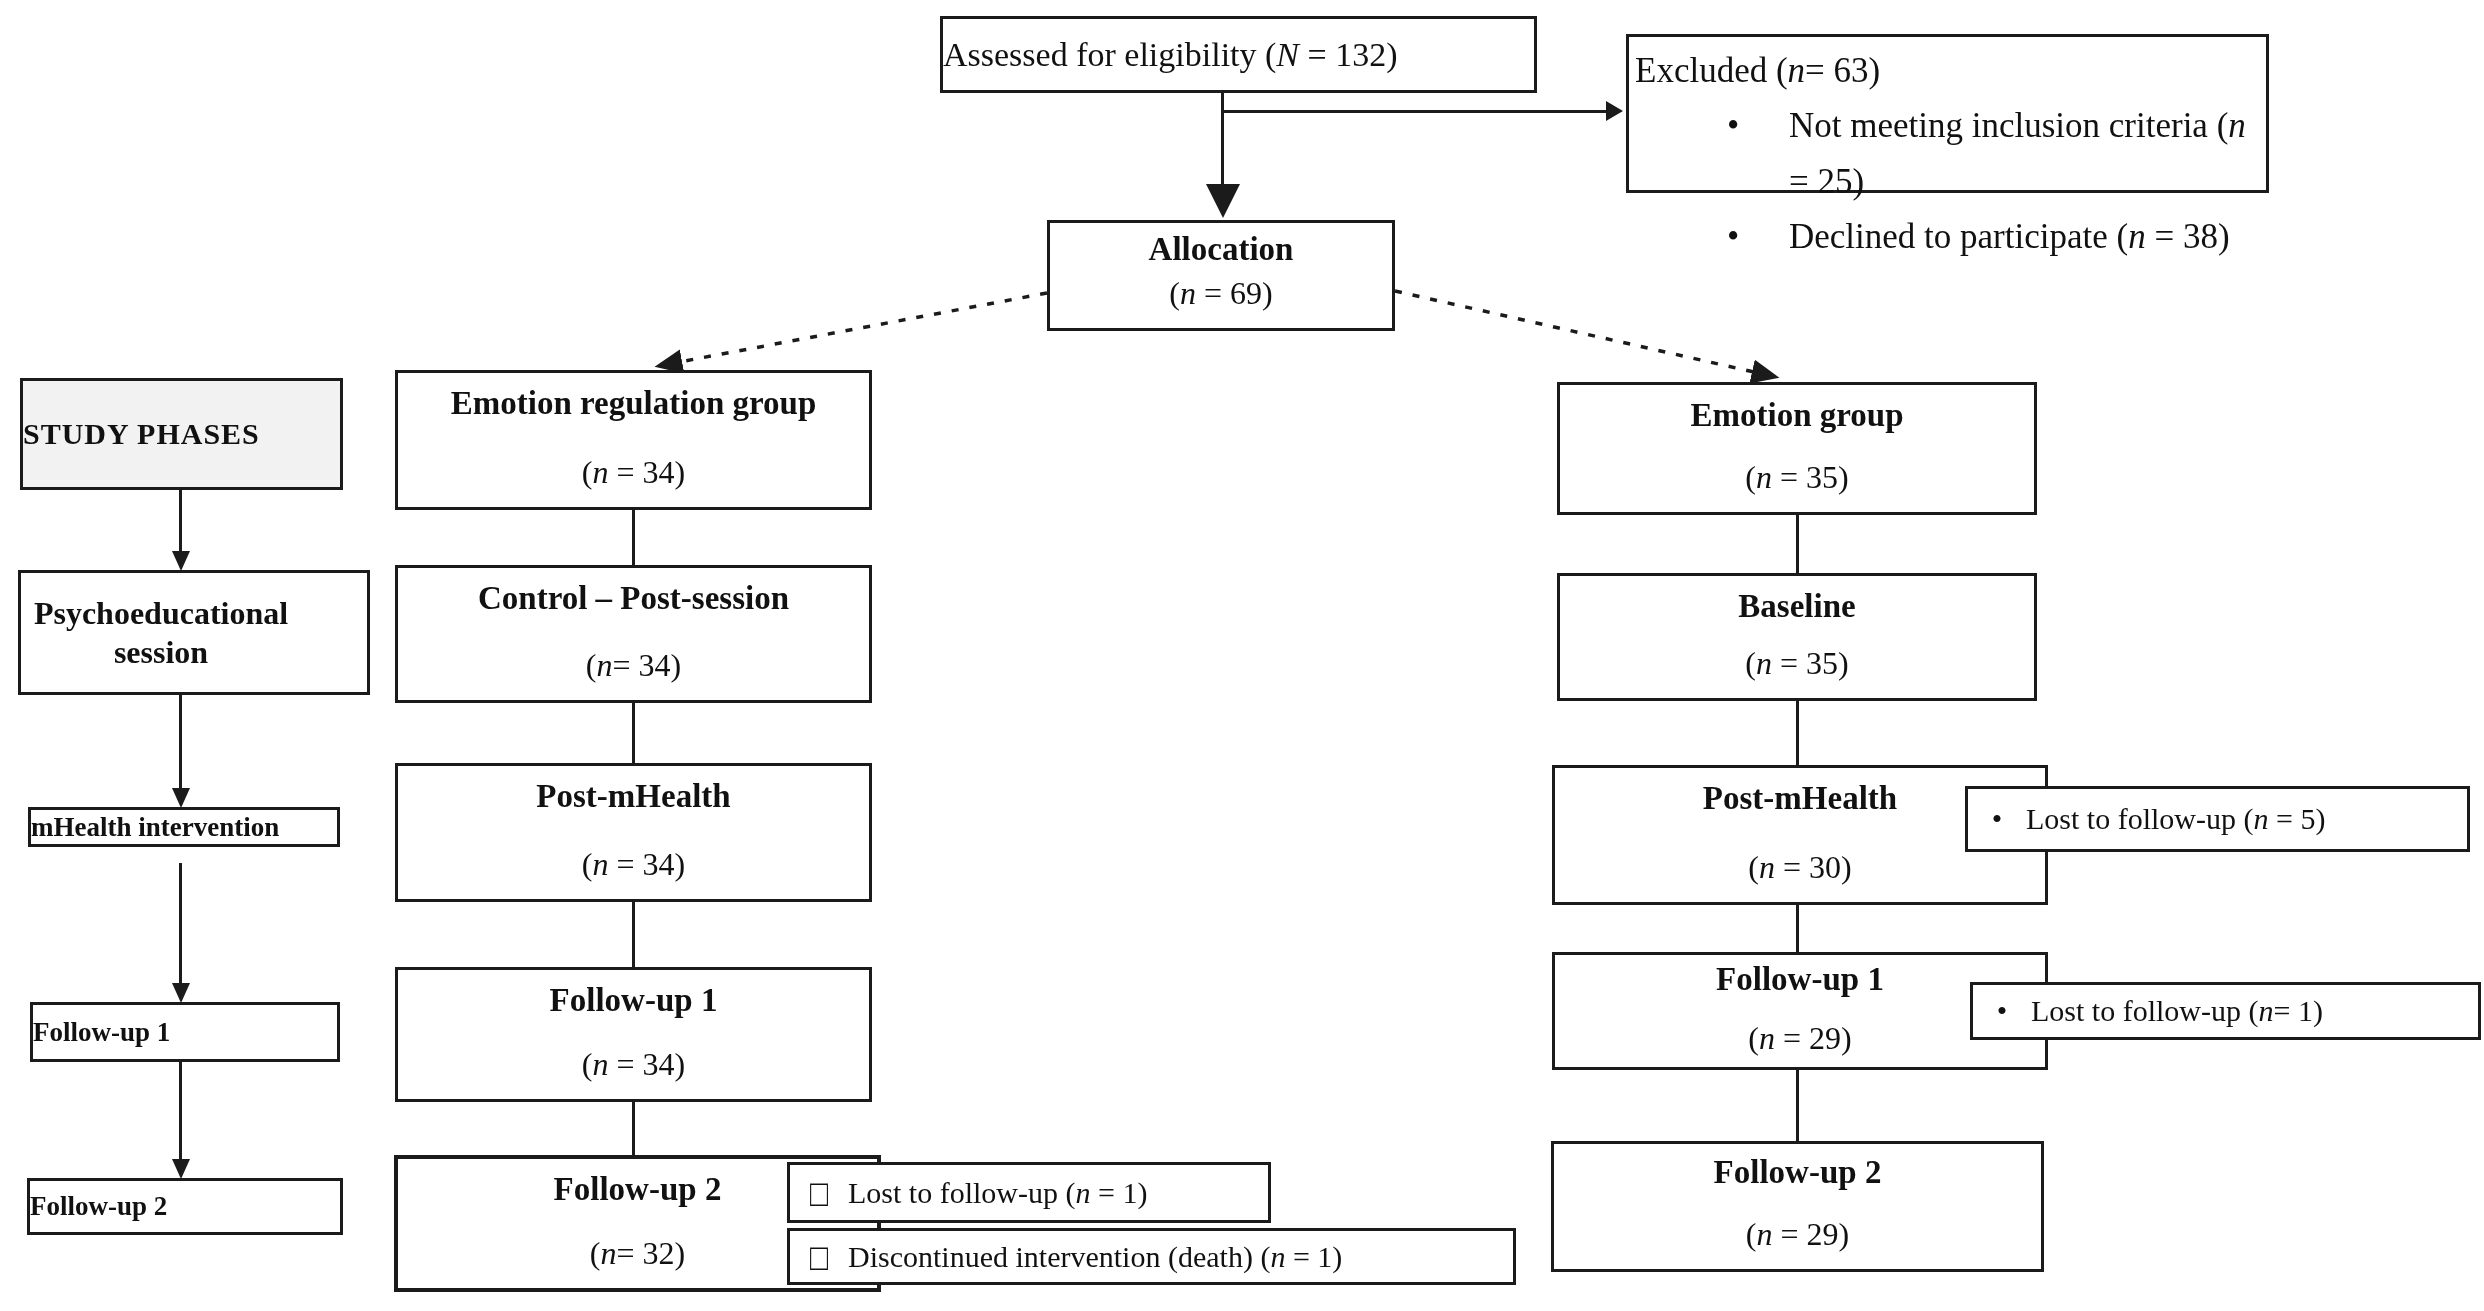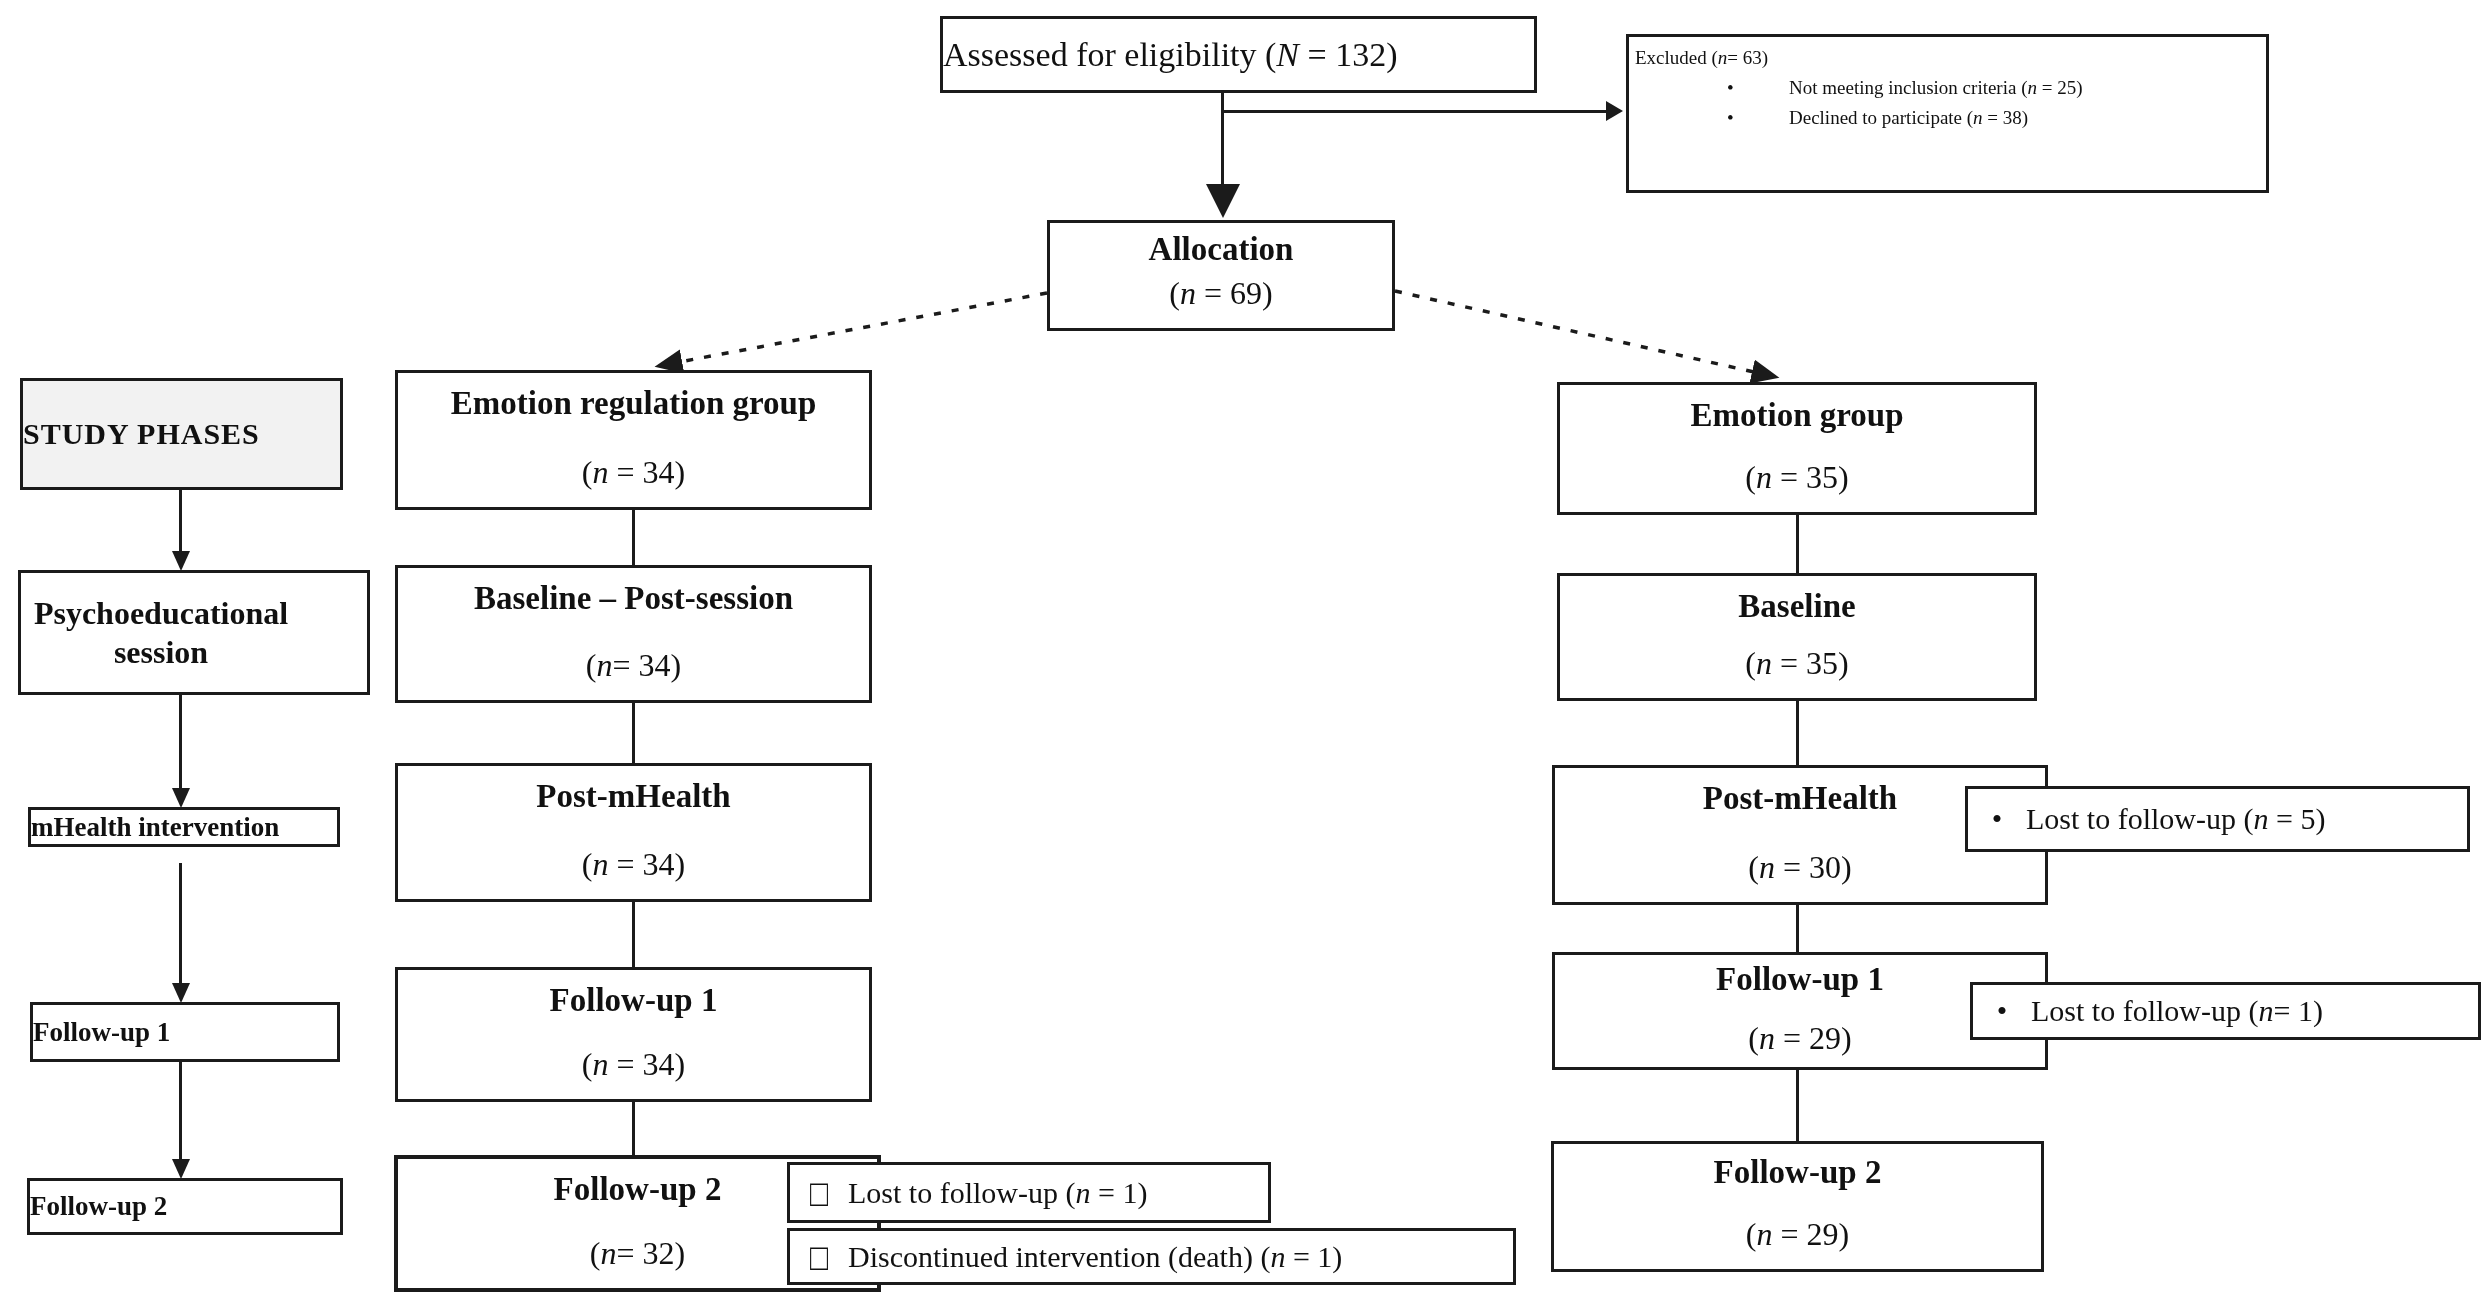--- a/index.html
+++ b/index.html
@@ -12,21 +12,21 @@
   .box.between { display:flex; flex-direction:column; align-items:center; justify-content:space-between; text-align:center; padding:12px 6px 16px 6px; }
   .title { font-weight:bold; font-size:33px; }
   .nval  { font-size:32px; }
   .single { font-weight:bold; font-size:27px; }
 
   .assessed-label { font-size:34px; }
   .gray { background:#f2f2f2; }
   .header-label { font-weight:bold; font-size:30px; letter-spacing:1px; }
   .psycho-label { font-weight:bold; font-size:32px; line-height:1.2; }
 
-  .excluded-box { padding:6px 8px 6px 6px; font-size:19px; line-height:1.58; }
+  .excluded-box { padding:6px 8px 6px 6px; font-size:35px; line-height:1.58; }
   .bullet-row { display:flex; padding-left:92px; }
   .bullet-row .bullet { width:62px; flex:0 0 62px; }
 
   .note-box { position:absolute; background:#fff; border:3px solid #1b1b1b; z-index:3;
               display:flex; align-items:center; font-size:30px; }
   .note-box .bullet { flex:0 0 58px; text-align:center; }
   .sq { display:inline-block; transform:scaleY(1.25); }
 
   .vline { position:absolute; width:3px; background:#1b1b1b; z-index:1; }
   .hline { position:absolute; height:3px; background:#1b1b1b; z-index:1; }
@@ -111,21 +111,21 @@
   </div>
   <div class="box center" style="left:27px;top:1178px;width:316px;height:57px">
     <div class="single">Follow-up 2</div>
   </div>
 
   <div class="box between" style="left:395px;top:370px;width:477px;height:140px">
     <div class="title">Emotion regulation group</div>
     <div class="nval">(<i>n</i> = 34)</div>
   </div>
   <div class="box between" style="left:395px;top:565px;width:477px;height:138px">
-    <div class="title">Baseline – Post-session</div>
+    <div class="title">Control – Post-session</div>
     <div class="nval">(<i>n</i>= 34)</div>
   </div>
   <div class="box between" style="left:395px;top:763px;width:477px;height:139px">
     <div class="title">Post-mHealth</div>
     <div class="nval">(<i>n</i> = 34)</div>
   </div>
   <div class="box between" style="left:395px;top:967px;width:477px;height:135px">
     <div class="title">Follow-up 1</div>
     <div class="nval">(<i>n</i> = 34)</div>
   </div>

